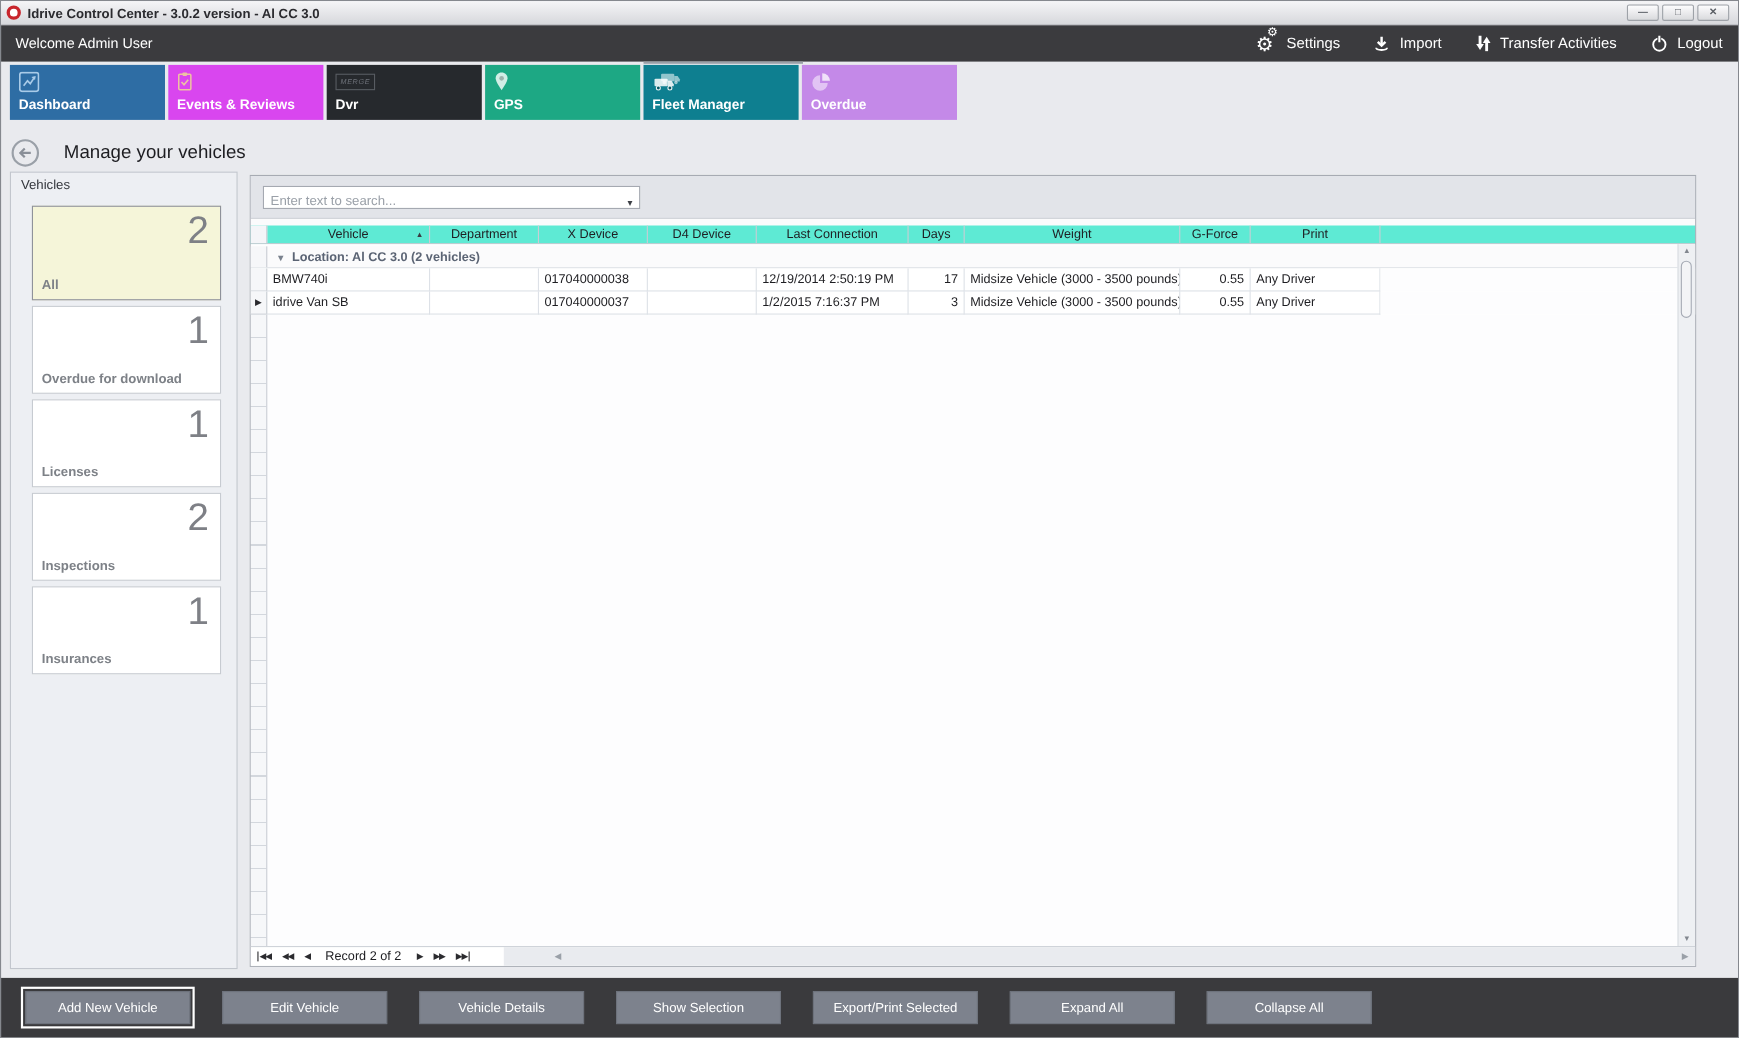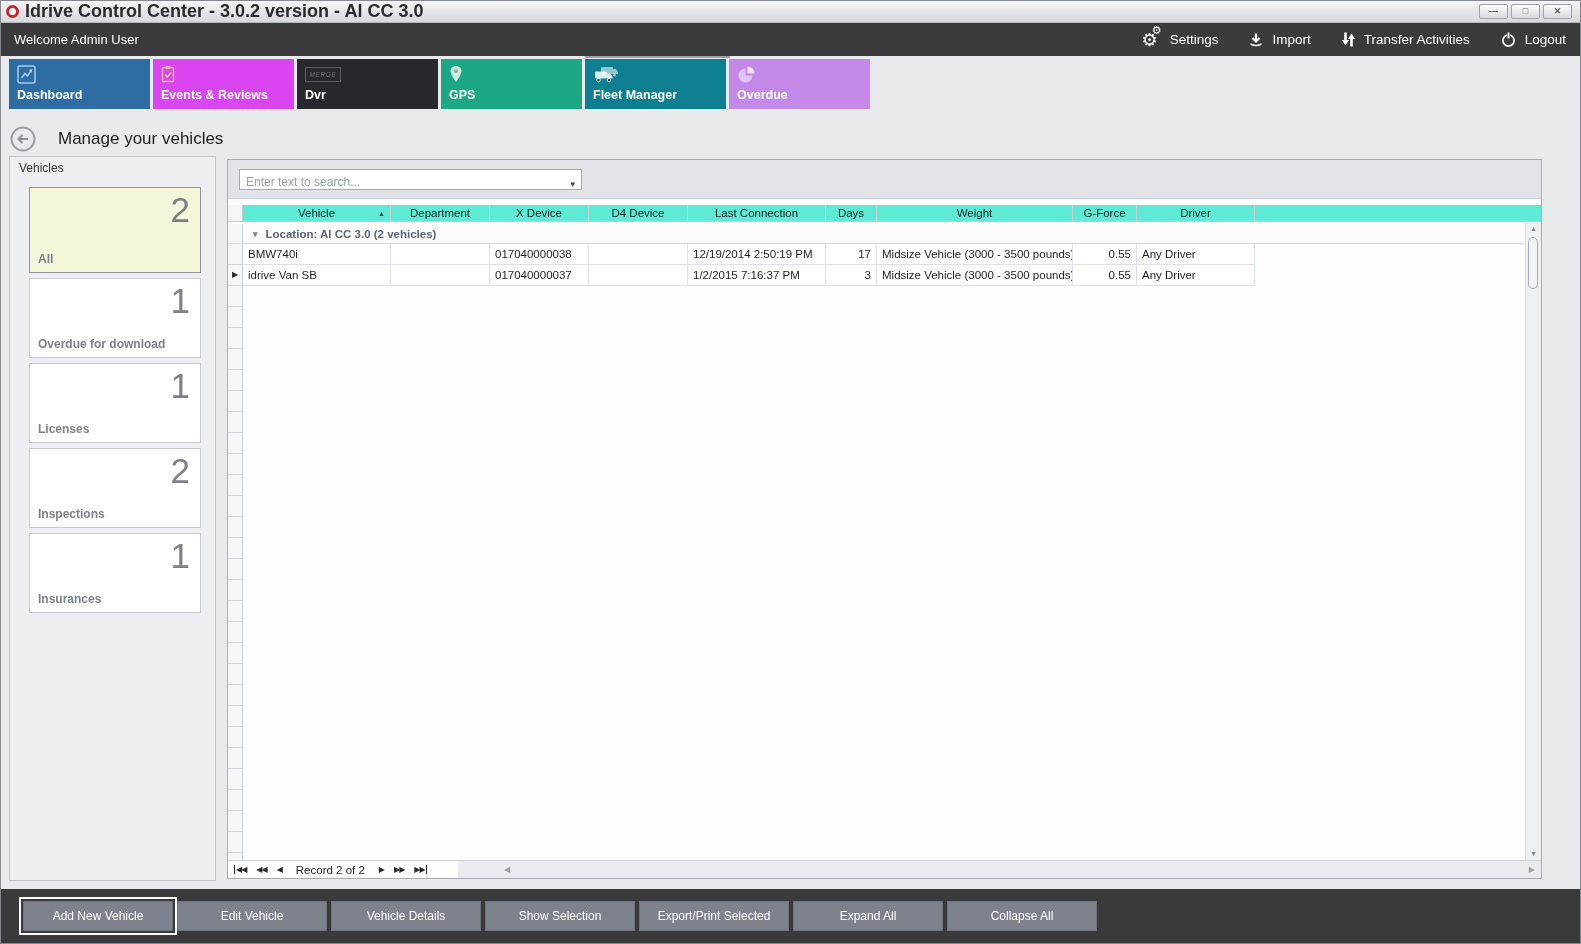--- a/index.html
+++ b/index.html
@@ -4,21 +4,21 @@
 <style>
   * { box-sizing: border-box; margin: 0; padding: 0; }
   html,body { width:1581px; height:944px; }
   body { font-family:"Liberation Sans", sans-serif; background:#e9eaee; position:relative; overflow:hidden; }
   .window { position:absolute; inset:0; border:1px solid #85888e; background:#e9eaee; }
 
   
   .titlebar { height:22px; background:linear-gradient(#f5f5f7,#d7d8dc); border-bottom:1px solid #b7b8bd;
               display:flex; align-items:center; padding:0 5px; }
   .app-icon { width:13px; height:13px; border:3px solid #c8252c; border-radius:50%; background:#fff; flex:none; }
-  .title-text { font-size:18px; font-weight:bold; color:#2b2b2f; margin-left:6px; }
+  .title-text { font-size:12px; font-weight:bold; color:#2b2b2f; margin-left:6px; }
   .win-controls { margin-left:auto; display:flex; gap:3px; padding-right:3px; }
   .win-btn { width:29px; height:15px; border:1px solid #9ea2a8; border-radius:2px;
              background:linear-gradient(#fdfdfe,#d9dadd); font-size:9px; line-height:13px; text-align:center;
              color:#5a5e64; font-weight:bold; }
 
   
   .topbar { height:33px; background:#3b3b3e; display:flex; align-items:center; color:#fff; padding:0 14px 0 13px; }
   .welcome { font-size:13px; }
   .topbar-actions { margin-left:auto; display:flex; gap:30px; align-items:center; }
   .tb-action { display:flex; align-items:center; gap:8px; font-size:13.5px; cursor:default; }
@@ -103,21 +103,21 @@
   .pg.bar-l { border-left:1.5px solid #2b2b2f; padding-left:1px; }
   .pg.bar-r { border-right:1.5px solid #2b2b2f; padding-right:1px; }
   .pager-text { padding:0 4px; }
   .hscroll { flex:1; align-self:stretch; background:#e9ebef; position:relative; }
   .hscroll .arr { position:absolute; top:0; bottom:0; display:flex; align-items:center; font-size:8px; color:#9aa0a8; }
   .hscroll .arr.left { left:46px; }
   .hscroll .arr.right { right:6px; }
 
   
   .footer { position:absolute; left:0; right:0; bottom:0; height:54px; background:#3a3a3d;
-            display:flex; gap:4px; padding:12px 0 0 22px; }
+            display:flex; gap:29px; padding:12px 0 0 22px; }
   .fbtn { width:150px; height:30px; background:#7d828d; border:1px solid #6d727c; color:#fff;
           font-size:12px; display:flex; align-items:center; justify-content:center; cursor:default; }
   .fbtn.focused { outline:2px solid #fff; outline-offset:2px; }
 
   svg { display:block; }
 </style>
 </head>
 <body>
 
 <div class="window">
@@ -291,21 +291,21 @@
         <span>Vehicle</span>
         <span class="sort-arrow">▲</span>
       </div>
       <div class="hcell">Department</div>
       <div class="hcell">X Device</div>
       <div class="hcell">D4 Device</div>
       <div class="hcell">Last Connection</div>
       <div class="hcell">Days</div>
       <div class="hcell">Weight</div>
       <div class="hcell">G-Force</div>
-      <div class="hcell">Driver</div>
+      <div class="hcell">Print</div>
       <div class="hcell filler"></div>
     </div>
     <div class="spacer2"></div>
 
     <div class="group-row">
       <div class="group-ind"></div>
       <span class="group-expand">▾</span>
       <span>Location: Al CC 3.0 (2 vehicles)</span>
     </div>
 

